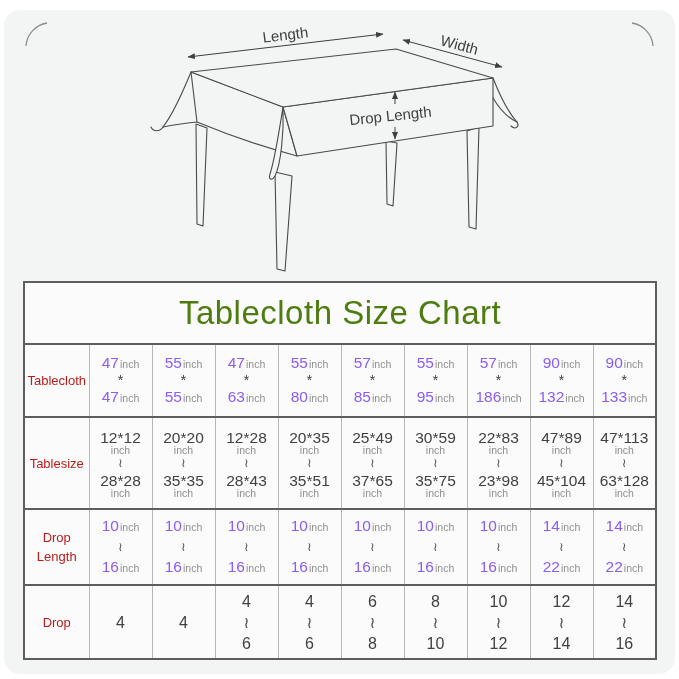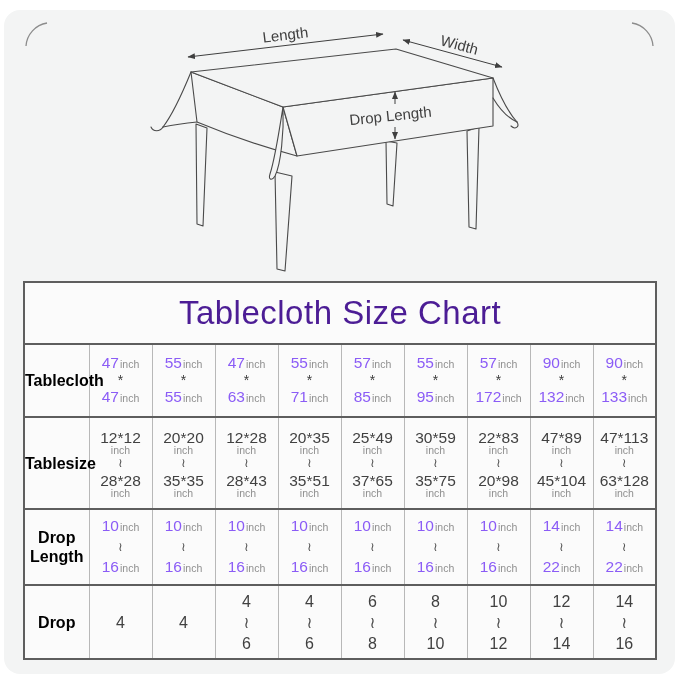--- a/index.html
+++ b/index.html
@@ -15,25 +15,25 @@
   table.sizes{
     position:absolute;left:23px;top:281px;width:632px;
     border-collapse:collapse;table-layout:fixed;
     background:#fbfbfb;border:2px solid #5e5e5e;
   }
   table.sizes th,table.sizes td{
     border-left:1px solid #b8b8b8;border-top:2px solid #5e5e5e;
     text-align:center;vertical-align:middle;padding:0;
   }
   th.chart-title{
-    height:60px;font-size:33px;font-weight:400;color:#4c1d95;
+    height:60px;font-size:33px;font-weight:400;color:#4d7c0f;
     letter-spacing:0.5px;border-left:none;
   }
   th.lbl{
-    font-size:16px;font-weight:700;color:#000000;line-height:19px;padding:0 3px;
+    font-size:13px;font-weight:400;color:#b91c1c;line-height:19px;padding:0 3px;
   }
   tr.r0{height:73px;} tr.r1{height:92px;} tr.r2{height:76px;} tr.r3{height:74px;}
   .ln{line-height:19px;font-size:15.5px;color:#414141;}
   .ln .num{color:#8b5cf6;}
   .ln .unit{font-size:10.5px;color:#8f8f8f;margin-left:1px;}
   .ln.unitline{font-size:10.5px;color:#8f8f8f;line-height:11px;margin-top:-2px;}
   .ln.star{font-size:14px;line-height:13px;color:#3b3b3b;}
   .ln.sym{font-size:12.5px;line-height:15px;color:#4f4f4f;}
   tr.r3 .ln{font-size:16px;line-height:21px;}
   tr.r2 .ln{line-height:20px;}
@@ -120,36 +120,36 @@
           <div class="ln"><span class="num">55</span><span class="unit">inch</span></div>
         </td>
         <td>
           <div class="ln"><span class="num">47</span><span class="unit">inch</span></div>
           <div class="ln star">*</div>
           <div class="ln"><span class="num">63</span><span class="unit">inch</span></div>
         </td>
         <td>
           <div class="ln"><span class="num">55</span><span class="unit">inch</span></div>
           <div class="ln star">*</div>
-          <div class="ln"><span class="num">71</span><span class="unit">inch</span></div>
+          <div class="ln"><span class="num">80</span><span class="unit">inch</span></div>
         </td>
         <td>
           <div class="ln"><span class="num">57</span><span class="unit">inch</span></div>
           <div class="ln star">*</div>
           <div class="ln"><span class="num">85</span><span class="unit">inch</span></div>
         </td>
         <td>
           <div class="ln"><span class="num">55</span><span class="unit">inch</span></div>
           <div class="ln star">*</div>
           <div class="ln"><span class="num">95</span><span class="unit">inch</span></div>
         </td>
         <td>
           <div class="ln"><span class="num">57</span><span class="unit">inch</span></div>
           <div class="ln star">*</div>
-          <div class="ln"><span class="num">172</span><span class="unit">inch</span></div>
+          <div class="ln"><span class="num">186</span><span class="unit">inch</span></div>
         </td>
         <td>
           <div class="ln"><span class="num">90</span><span class="unit">inch</span></div>
           <div class="ln star">*</div>
           <div class="ln"><span class="num">132</span><span class="unit">inch</span></div>
         </td>
         <td>
           <div class="ln"><span class="num">90</span><span class="unit">inch</span></div>
           <div class="ln star">*</div>
           <div class="ln"><span class="num">133</span><span class="unit">inch</span></div>
@@ -196,21 +196,21 @@
           <div class="ln">30*59</div>
           <div class="ln unitline">inch</div>
           <div class="ln sym">≀</div>
           <div class="ln">35*75</div>
           <div class="ln unitline">inch</div>
         </td>
         <td>
           <div class="ln">22*83</div>
           <div class="ln unitline">inch</div>
           <div class="ln sym">≀</div>
-          <div class="ln">20*98</div>
+          <div class="ln">23*98</div>
           <div class="ln unitline">inch</div>
         </td>
         <td>
           <div class="ln">47*89</div>
           <div class="ln unitline">inch</div>
           <div class="ln sym">≀</div>
           <div class="ln">45*104</div>
           <div class="ln unitline">inch</div>
         </td>
         <td>

